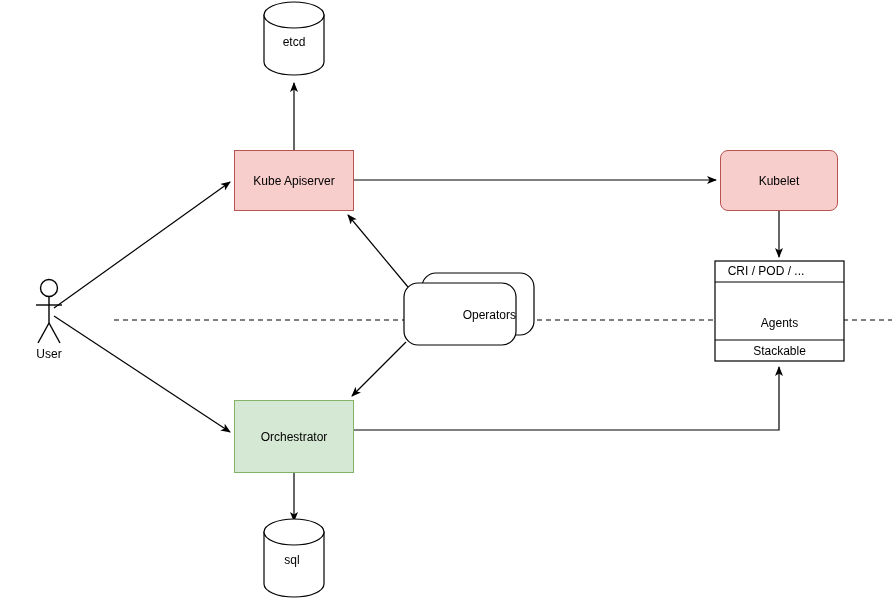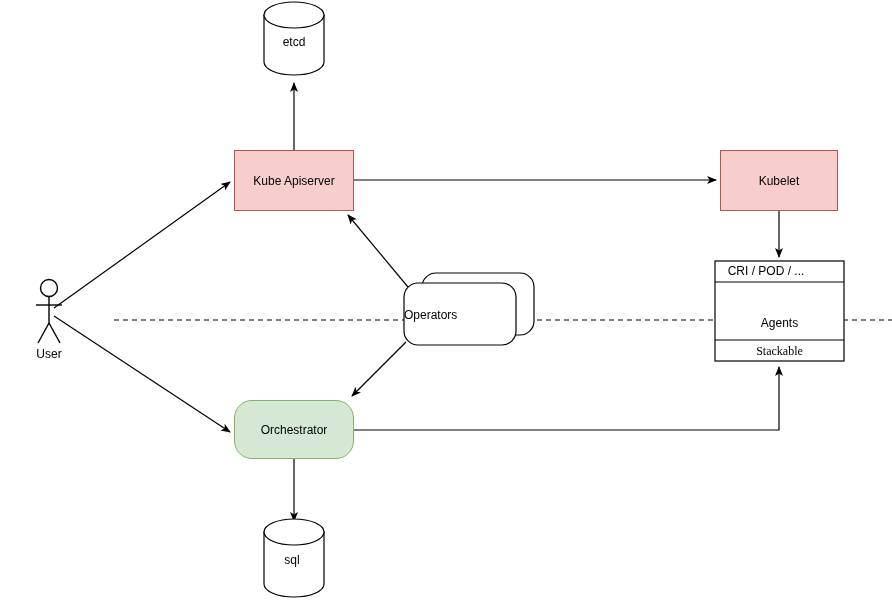--- a/index.html
+++ b/index.html
@@ -44,21 +44,21 @@
   .cyl-label {
     position: absolute;
     width: 100%;
     text-align: center;
     font-size: 12px;
     color: #000000;
   }
   .stack-label {
     position: absolute;
     width: 100%;
-    text-align: left;
+    text-align: right;
     font-size: 12px;
     color: #000000;
     pointer-events: none;
   }
   .agents-label {
     position: absolute;
     left: 0;
     width: 100%;
     text-align: center;
     font-size: 12px;
@@ -133,31 +133,31 @@
       <line x1="15" y1="323" x2="26" y2="343"></line>
     </g>
   </svg>
 
   <div class="cyl-label" style="left:230px; top:35px; width:60px;">etcd</div>
 
   <div class="node box" style="left:200px; top:150px; width:120px; height:61px;">
     <span>Kube Apiserver</span>
   </div>
 
-  <div class="node box" style="left:686px; top:150px; width:118px; height:61px;">
+  <div class="node box" style="left:686px; top:150px; width:118px; height:61px;border-radius:8px;">
     <span>Kubelet</span>
   </div>
 
-  <div class="node box-green" style="left:200px; top:400px; width:120px; height:59px;border-radius:18px;">
+  <div class="node box-green" style="left:200px; top:400px; width:120px; height:73px;">
     <span>Orchestrator</span>
   </div>
 
   <div class="stack-label" style="left:370px; top:308px; width:112px;">Operators</div>
 
   <div class="agents-label" style="left:681px; top:264px; width:102px;">CRI / POD / ...</div>
   <div class="agents-label" style="left:681px; top:316px; width:129px;">Agents</div>
-  <div class="agents-label" style="left:681px; top:344px; width:129px;font-family:Liberation Serif, serif;">Stackable</div>
+  <div class="agents-label" style="left:681px; top:344px; width:129px;">Stackable</div>
 
   <div class="cyl-label" style="left:230px; top:553px; width:56px;">sql</div>
 
   <div class="actor-label" style="left:-15px; top:347px;">User</div>
 
 </div>
 
 </body></html>

